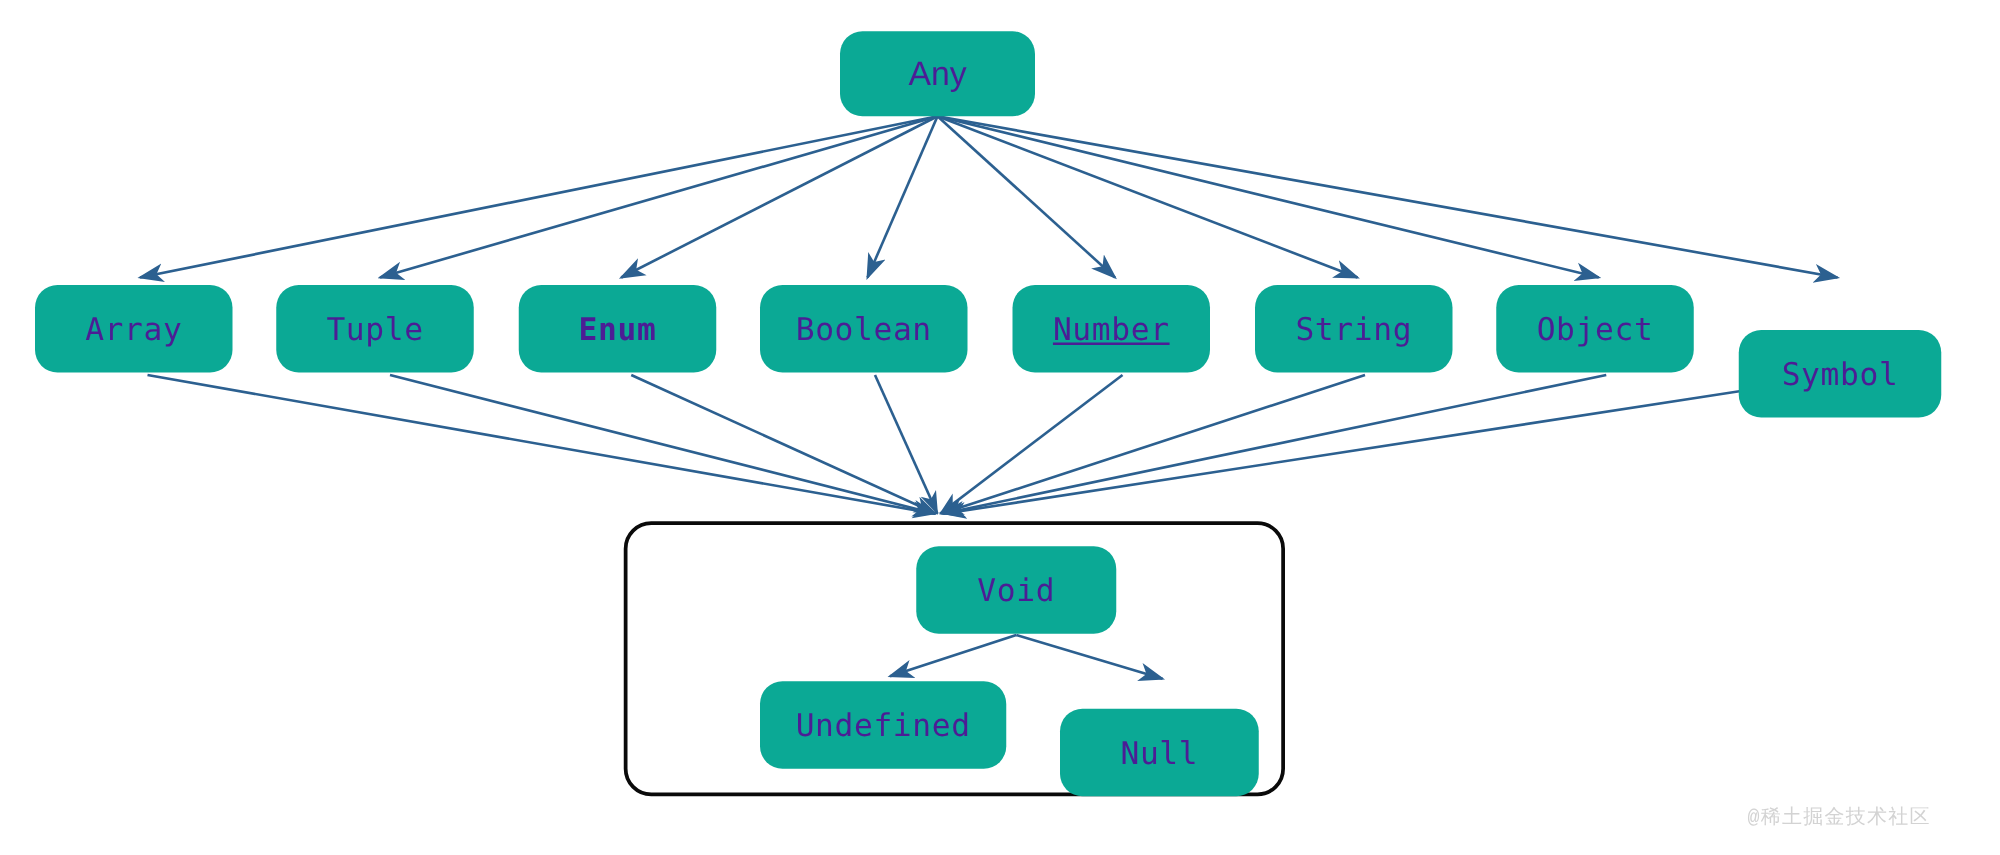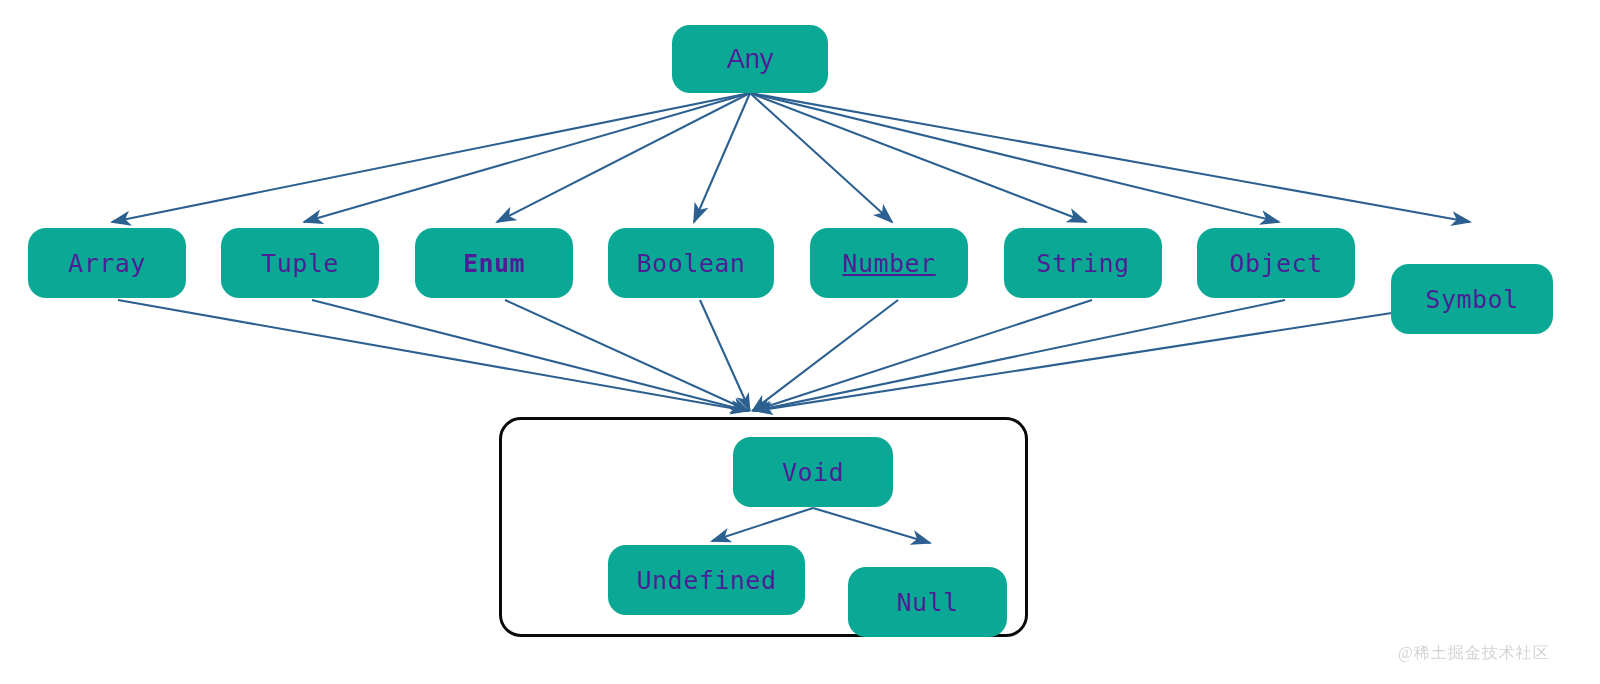--- a/index.html
+++ b/index.html
@@ -49,21 +49,21 @@
   .group-box {
     position: absolute;
     border: 3px solid #0a0a0a;
     border-radius: 22px;
     background: transparent;
     box-sizing: border-box;
   }
   .watermark {
     position: absolute;
     color: #d3d3d3;
-    font-family: Liberation Serif, serif;
+    font-family: Liberation Mono, monospace;
     font-size: 16px;
     letter-spacing: 1px;
     white-space: nowrap;
     user-select: none;
   }
 </style>
 </head>
 <body>
 
 <div id="canvas">

